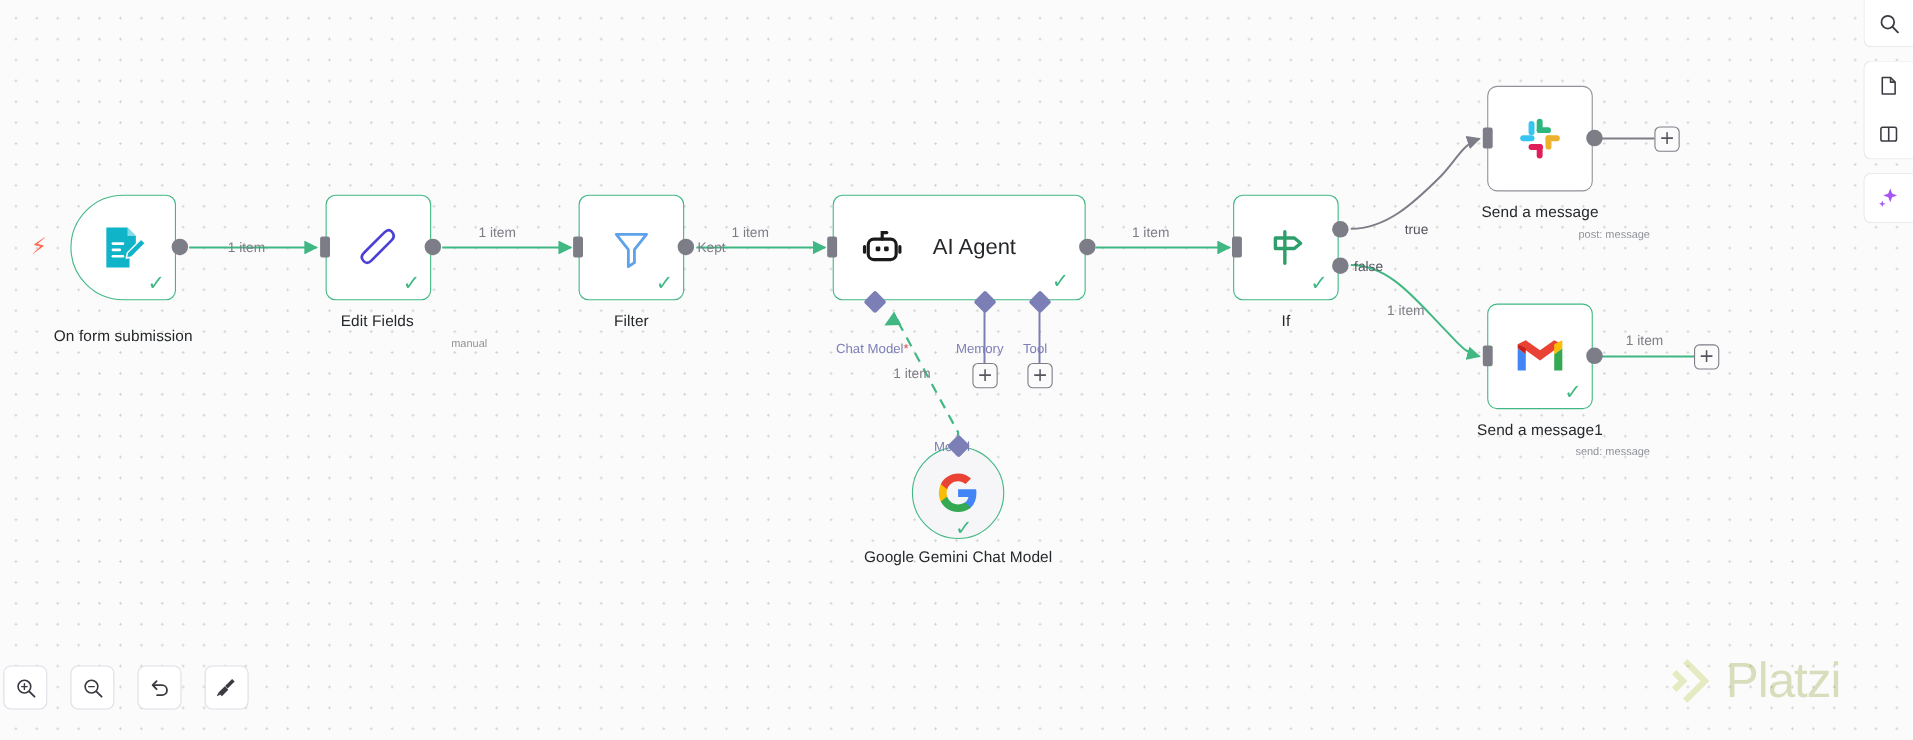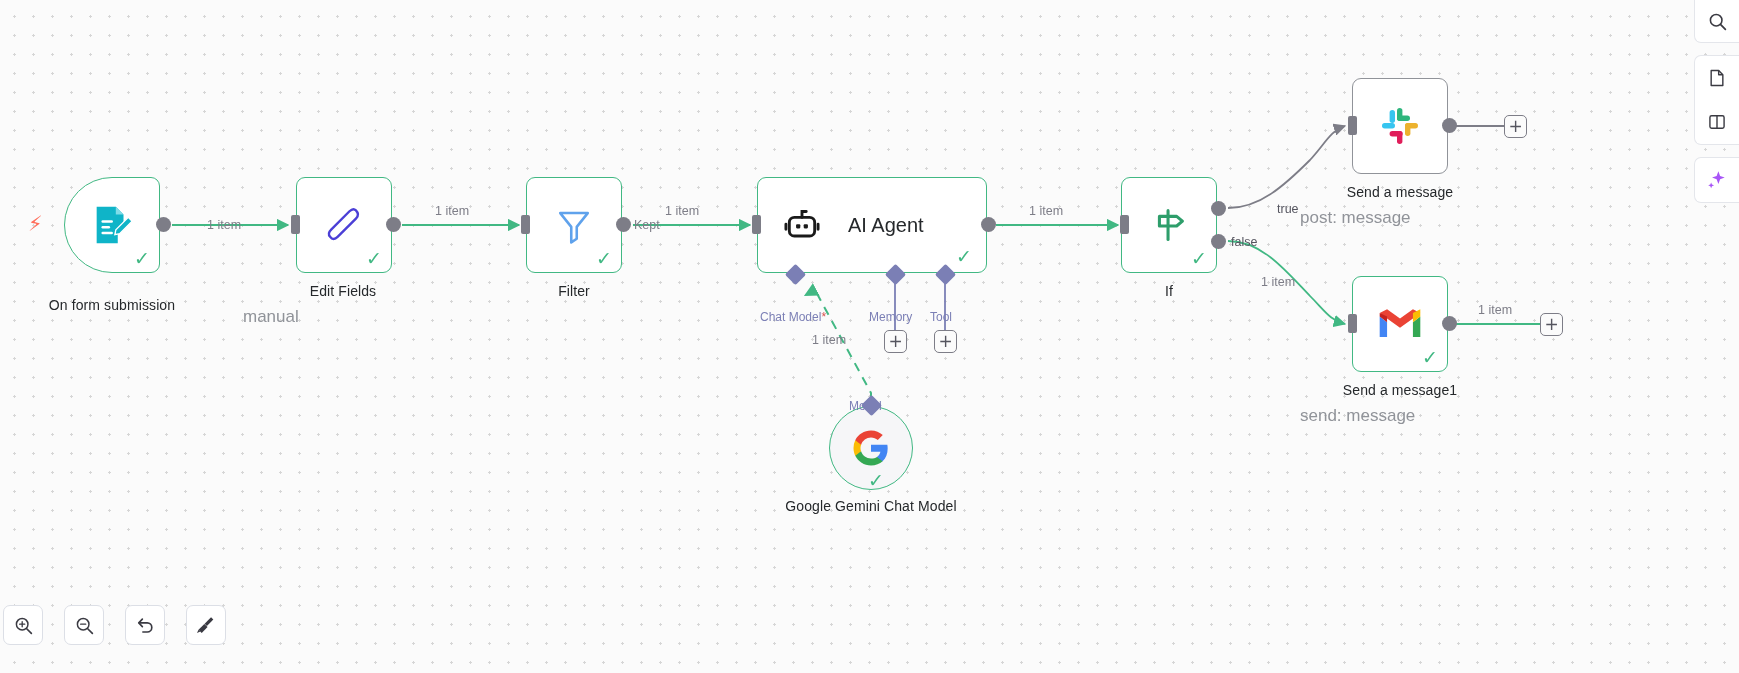--- a/index.html
+++ b/index.html
@@ -40,22 +40,22 @@
     position: absolute;
     text-align: center;
     font-size: 14px;
     color: #25282b;
     letter-spacing: .1px;
     z-index: 6;
     line-height: 19px;
   }
   .node-sub {
     position: absolute;
-    text-align: left;
-    font-size: 17px;
+    text-align: right;
+    font-size: 10px;
     color: #909399;
     z-index: 6;
   }
   .agent-label { font-size: 20px; color: #25282b; }
   .check {
     position: absolute; right: 9px; bottom: 4px;
     color: #41b883; font-size: 19px; line-height: 1;
     font-family: "DejaVu Sans", sans-serif;
   }
   .check.inwide { right: 14px; bottom: 6px; }
@@ -321,20 +321,27 @@
 
   <div class="edge-label" style="left:207px; top:218px;">1 item</div>
   <div class="edge-label" style="left:435px; top:204px;">1 item</div>
   <div class="edge-label" style="left:634px; top:218px;">Kept</div>
   <div class="edge-label" style="left:665px; top:204px;">1 item</div>
   <div class="edge-label" style="left:1029px; top:204px;">1 item</div>
   <div class="edge-label" style="left:1261px; top:275px;">1 item</div>
   <div class="edge-label" style="left:1478px; top:303px;">1 item</div>
   <div class="edge-label" style="left:812px; top:333px;">1 item</div>
 
+  <div class="watermark">
+    <svg width="48" height="48" viewBox="0 0 48 48">
+      <path d="M24 4 L44 24 L24 44 L20 40 L36 24 L20 8 Z" fill="#b5c63e"></path>
+      <path d="M14 14 L24 24 L14 34 L10 30 L16 24 L10 18 Z" fill="#b5c63e"></path>
+    </svg>
+    <span class="wm-text">Platzi</span>
+  </div>
 
   <div class="toolbar">
     <div class="tool-btn">
       <svg width="21" height="21" viewBox="0 0 24 24">
         <circle cx="10.5" cy="10.5" r="6.6" fill="none" stroke="#3a3a42" stroke-width="1.7"></circle>
         <path d="M15.4 15.4L21 21" stroke="#3a3a42" stroke-width="1.9" stroke-linecap="round"></path>
         <path d="M10.5 7.6v5.8M7.6 10.5h5.8" stroke="#3a3a42" stroke-width="1.5" stroke-linecap="round"></path>
       </svg>
     </div>
     <div class="tool-btn">

